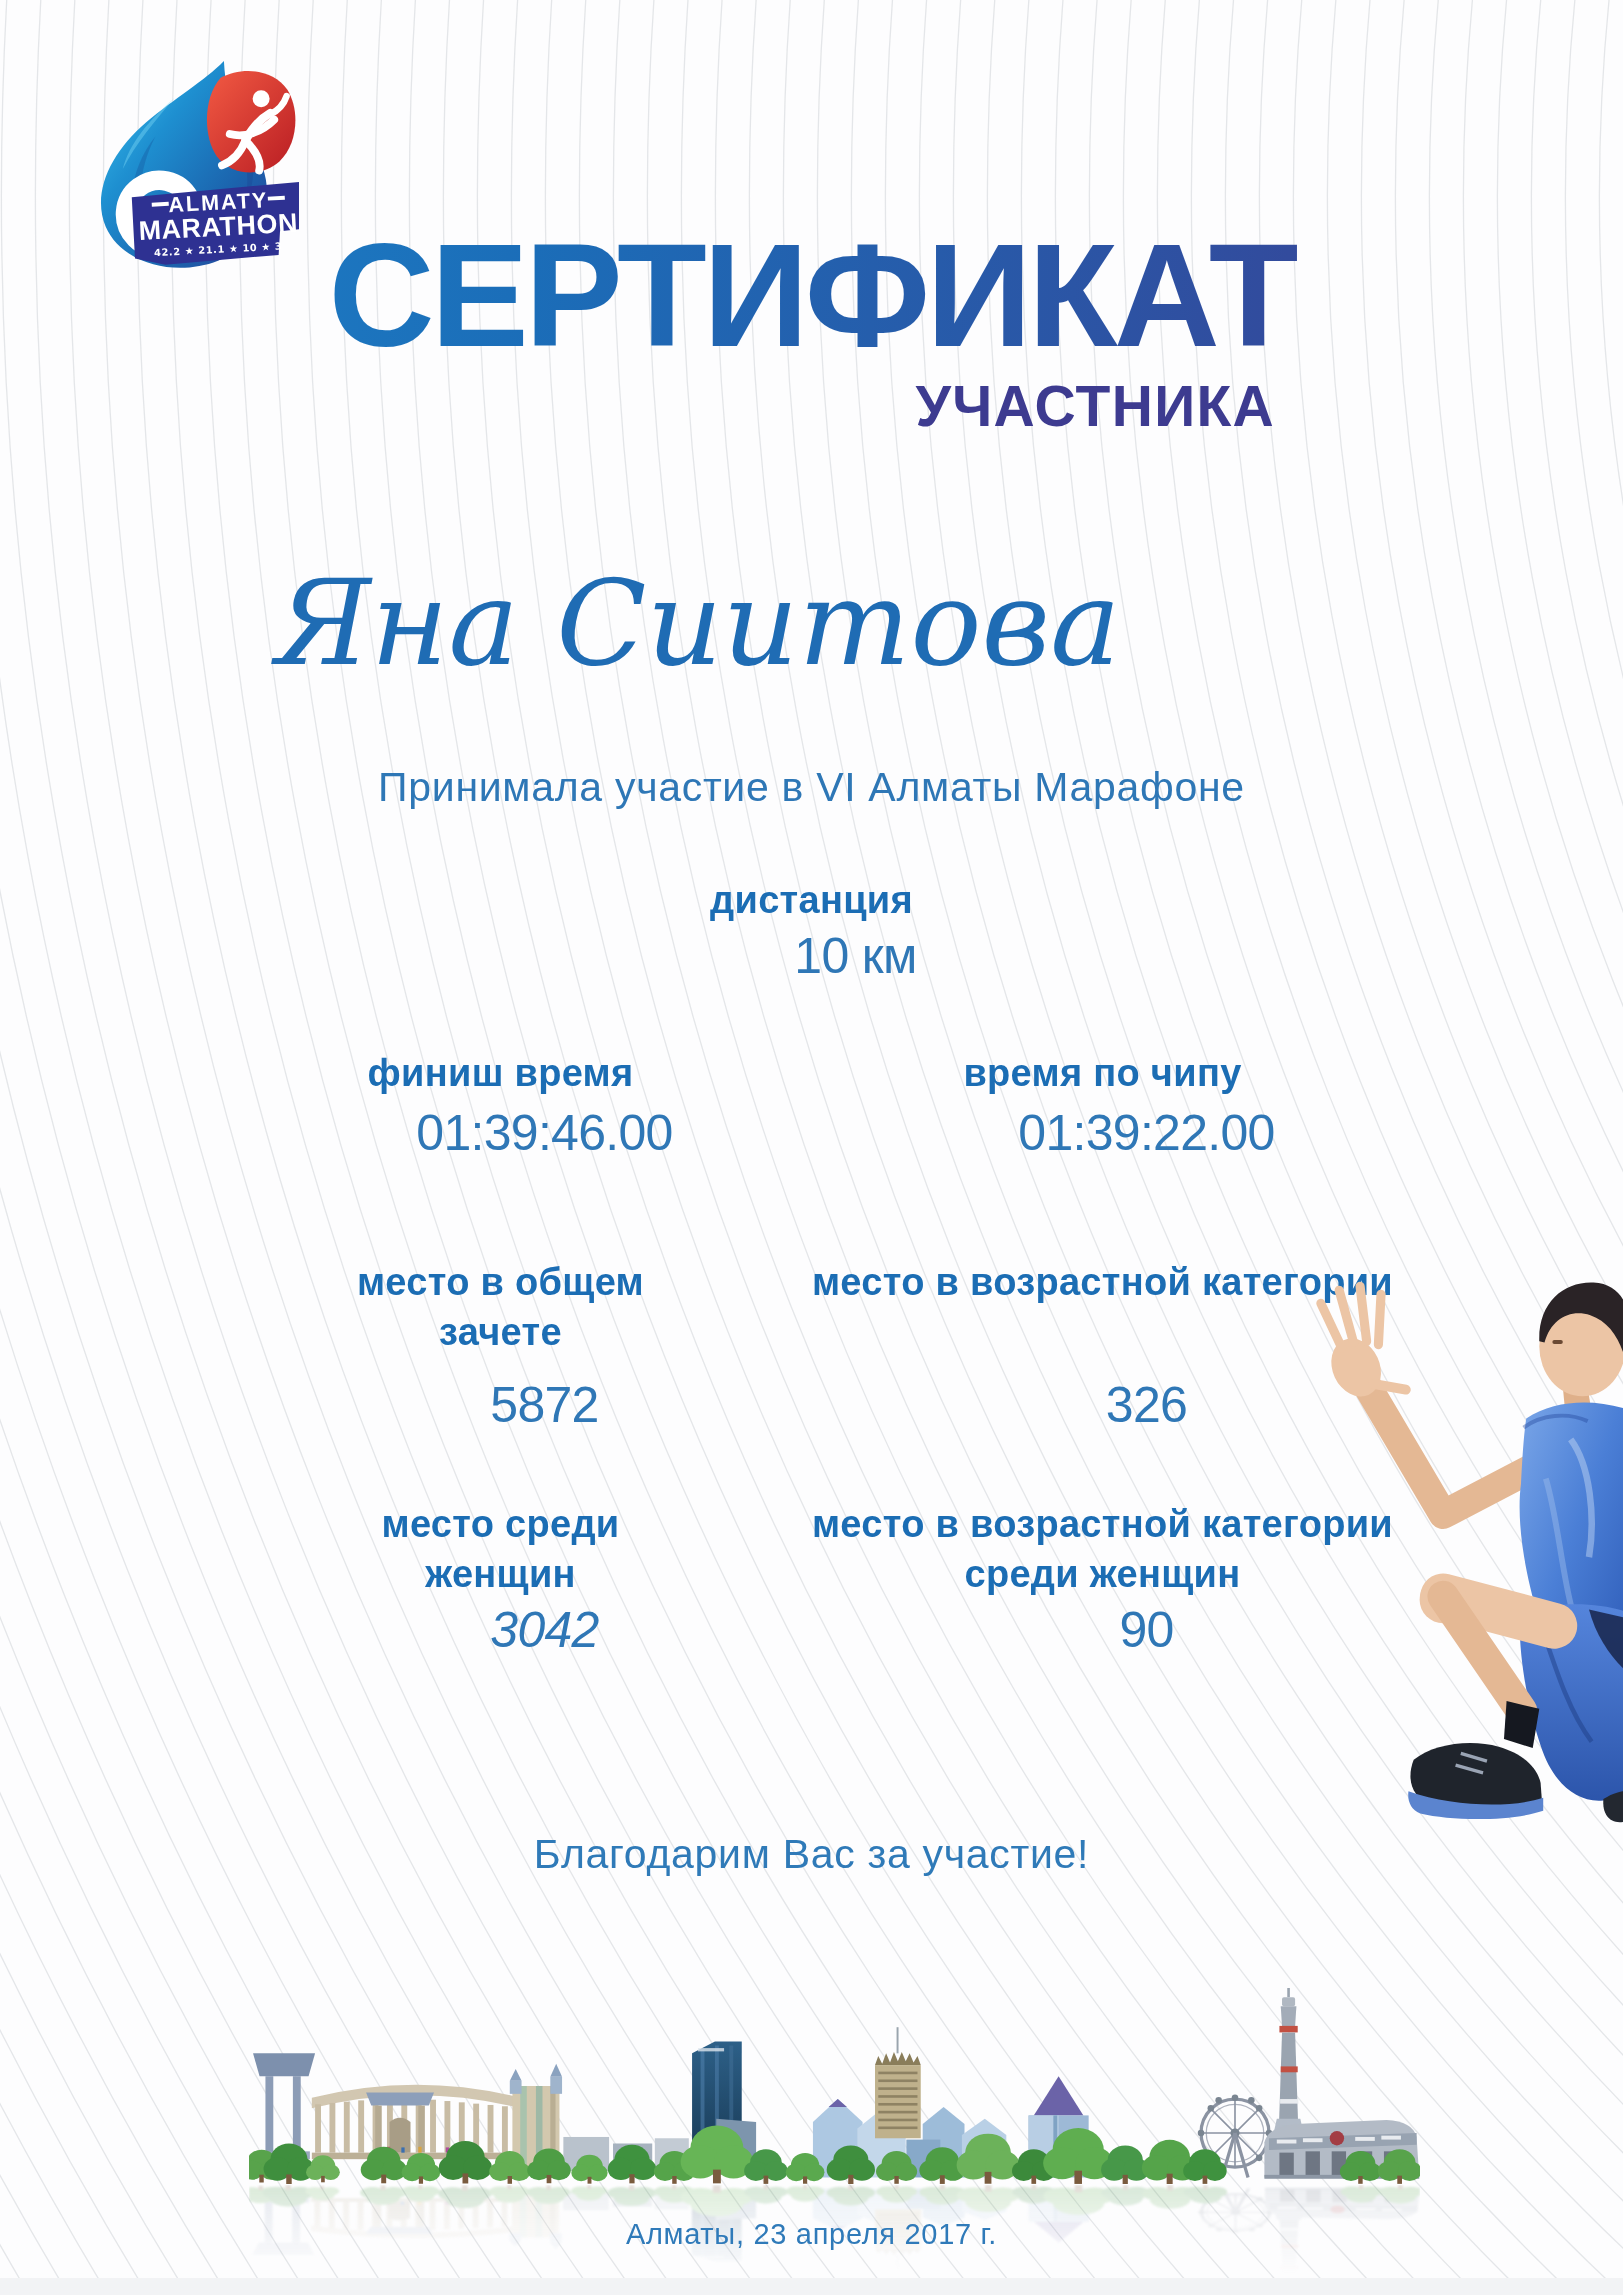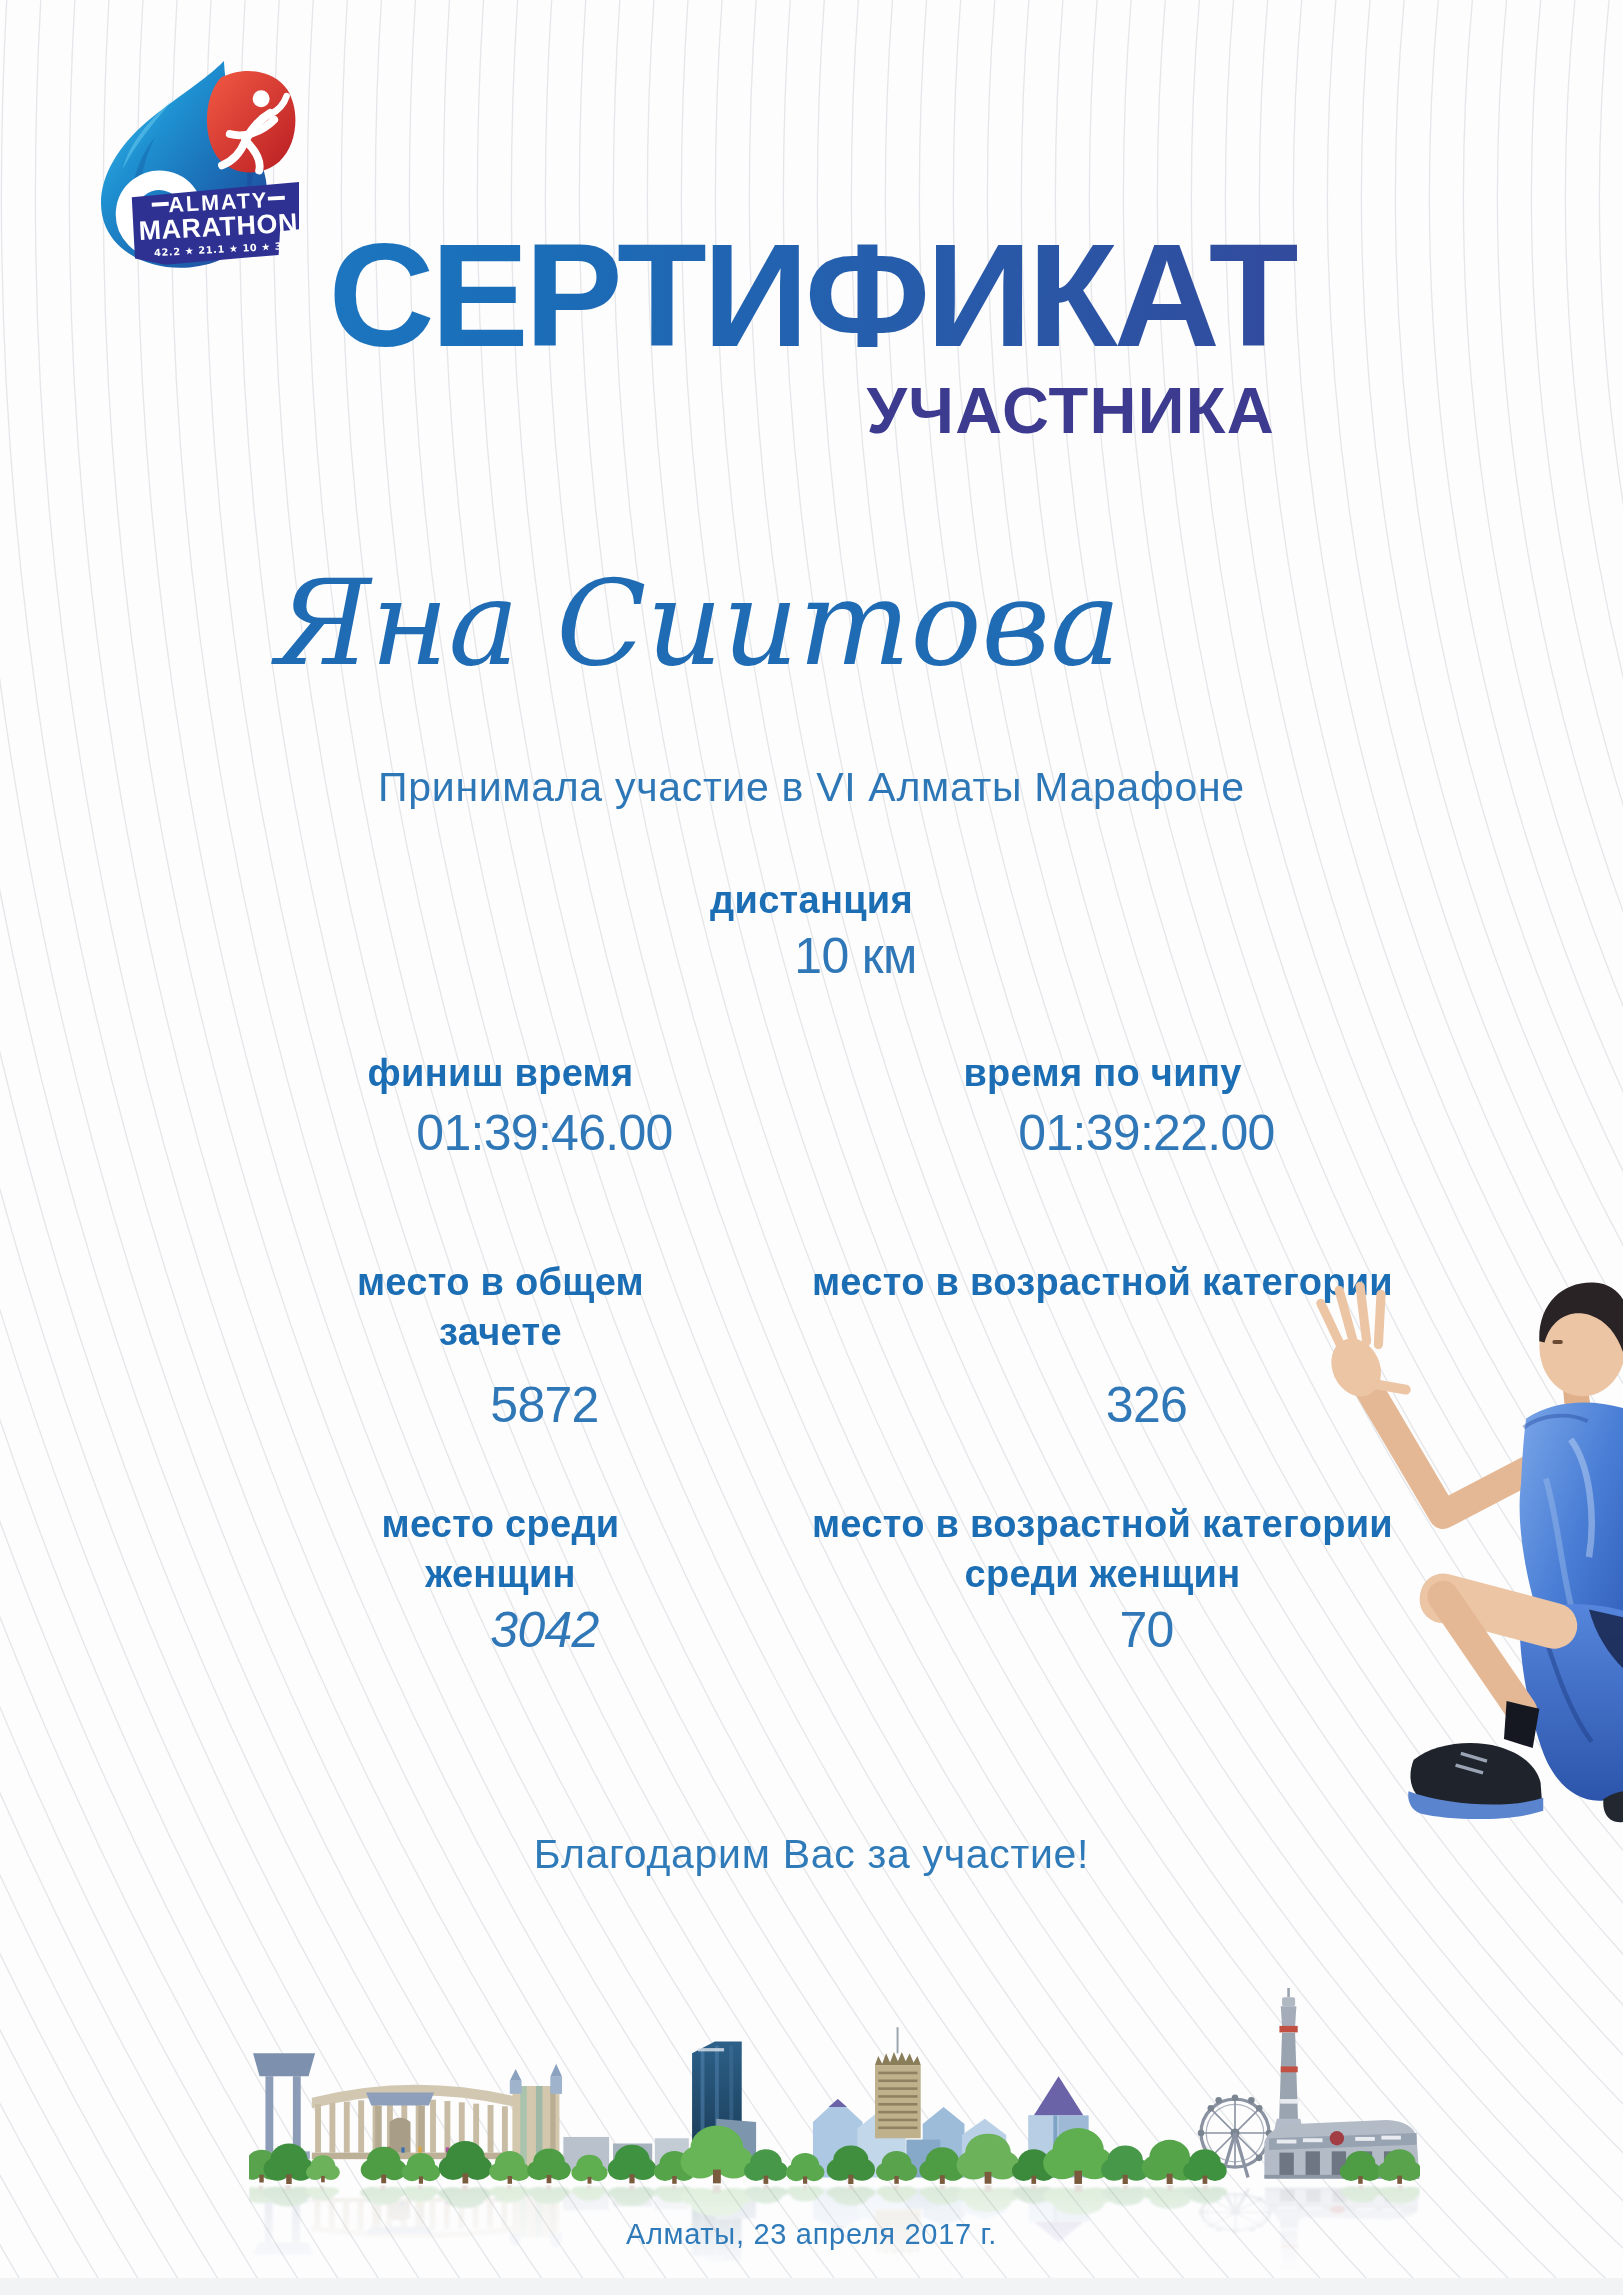--- a/index.html
+++ b/index.html
@@ -16,21 +16,21 @@
   .logo{left:77px;top:58px;width:222px;height:216px;}
   
   .title{
     left:0;top:222px;width:1623px;text-align:center;
     font-size:147px;font-weight:bold;letter-spacing:-3.9px;line-height:1;
     background:linear-gradient(93deg,#1e83ca 0%,#1b6db8 33%,#2b55a5 66%,#3d3b90 100%);
     -webkit-background-clip:text;background-clip:text;
     -webkit-text-fill-color:transparent;color:#2b55a5;
   }
   .subtitle{
-    right:348px;top:378px;font-size:65px;font-weight:bold;
+    right:348px;top:378px;font-size:57px;font-weight:bold;
     letter-spacing:1.3px;color:#3d3b90;line-height:1;
   }
   .name{
     left:0;top:553px;width:1396px;text-align:center;
     font-family:"DejaVu Serif",serif;font-style:italic;
     font-size:118px;line-height:1.2;color:#1f6cb4;
   }
   .participation{
     left:0;top:764px;width:1623px;text-align:center;
     font-size:41px;letter-spacing:0.7px;color:#2e77b6;
@@ -219,21 +219,21 @@
 </div>
 <div class="abs col-right stat-value" style="top:1376px;">326</div>
 
 <div class="abs col-left" style="top:1499px;">
   <div class="stat-label label-narrow">место среди женщин</div>
 </div>
 <div class="abs col-left stat-value" style="top:1601px;font-style:italic;">3042</div>
 <div class="abs col-right" style="top:1499px;">
   <div class="stat-label label-wide">место в возрастной категории среди женщин</div>
 </div>
-<div class="abs col-right stat-value" style="top:1601px;">70</div>
+<div class="abs col-right stat-value" style="top:1601px;">90</div>
 
 <div class="abs thanks">Благодарим Вас за участие!</div>
 
 <svg class="abs runner" viewBox="0 0 500 900">
   <defs>
     <linearGradient id="shirtGrad" x1="0" y1="0" x2="1" y2="1">
       <stop offset="0" stop-color="#7aa6e8"></stop>
         <stop offset=".5" stop-color="#4b7fd6"></stop>
         <stop offset="1" stop-color="#2e5cb8"></stop>
     </linearGradient>

